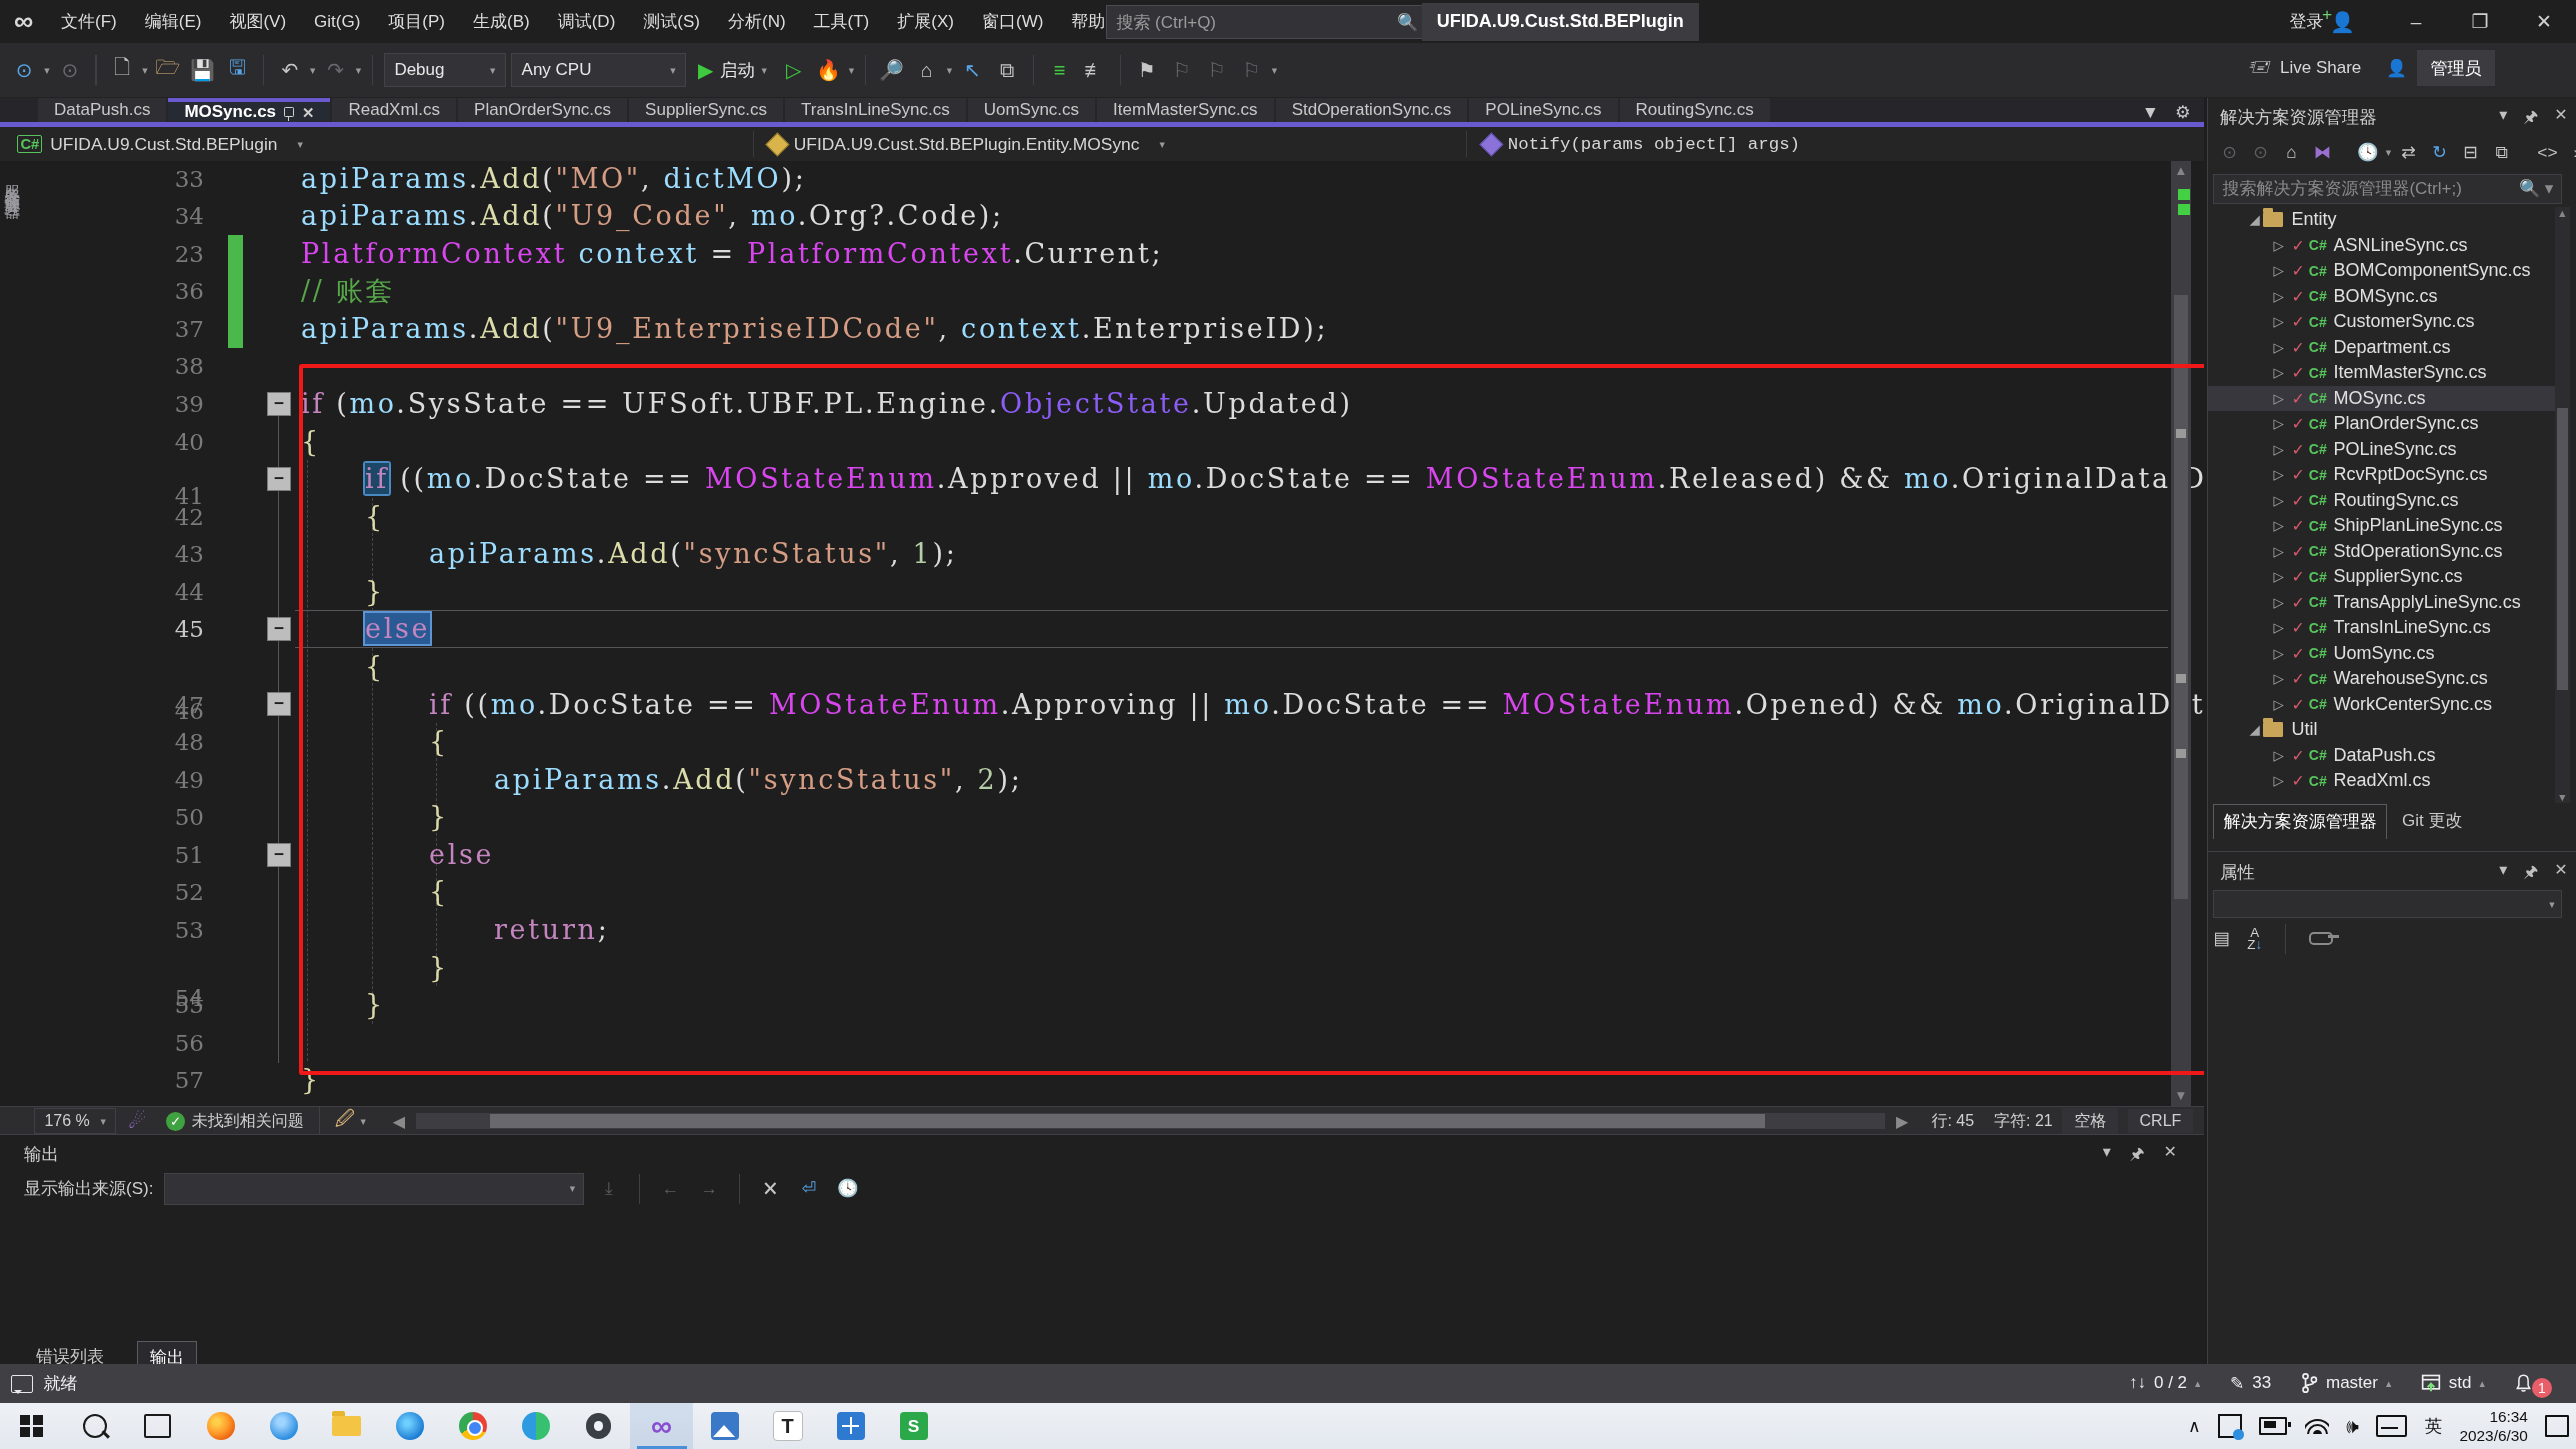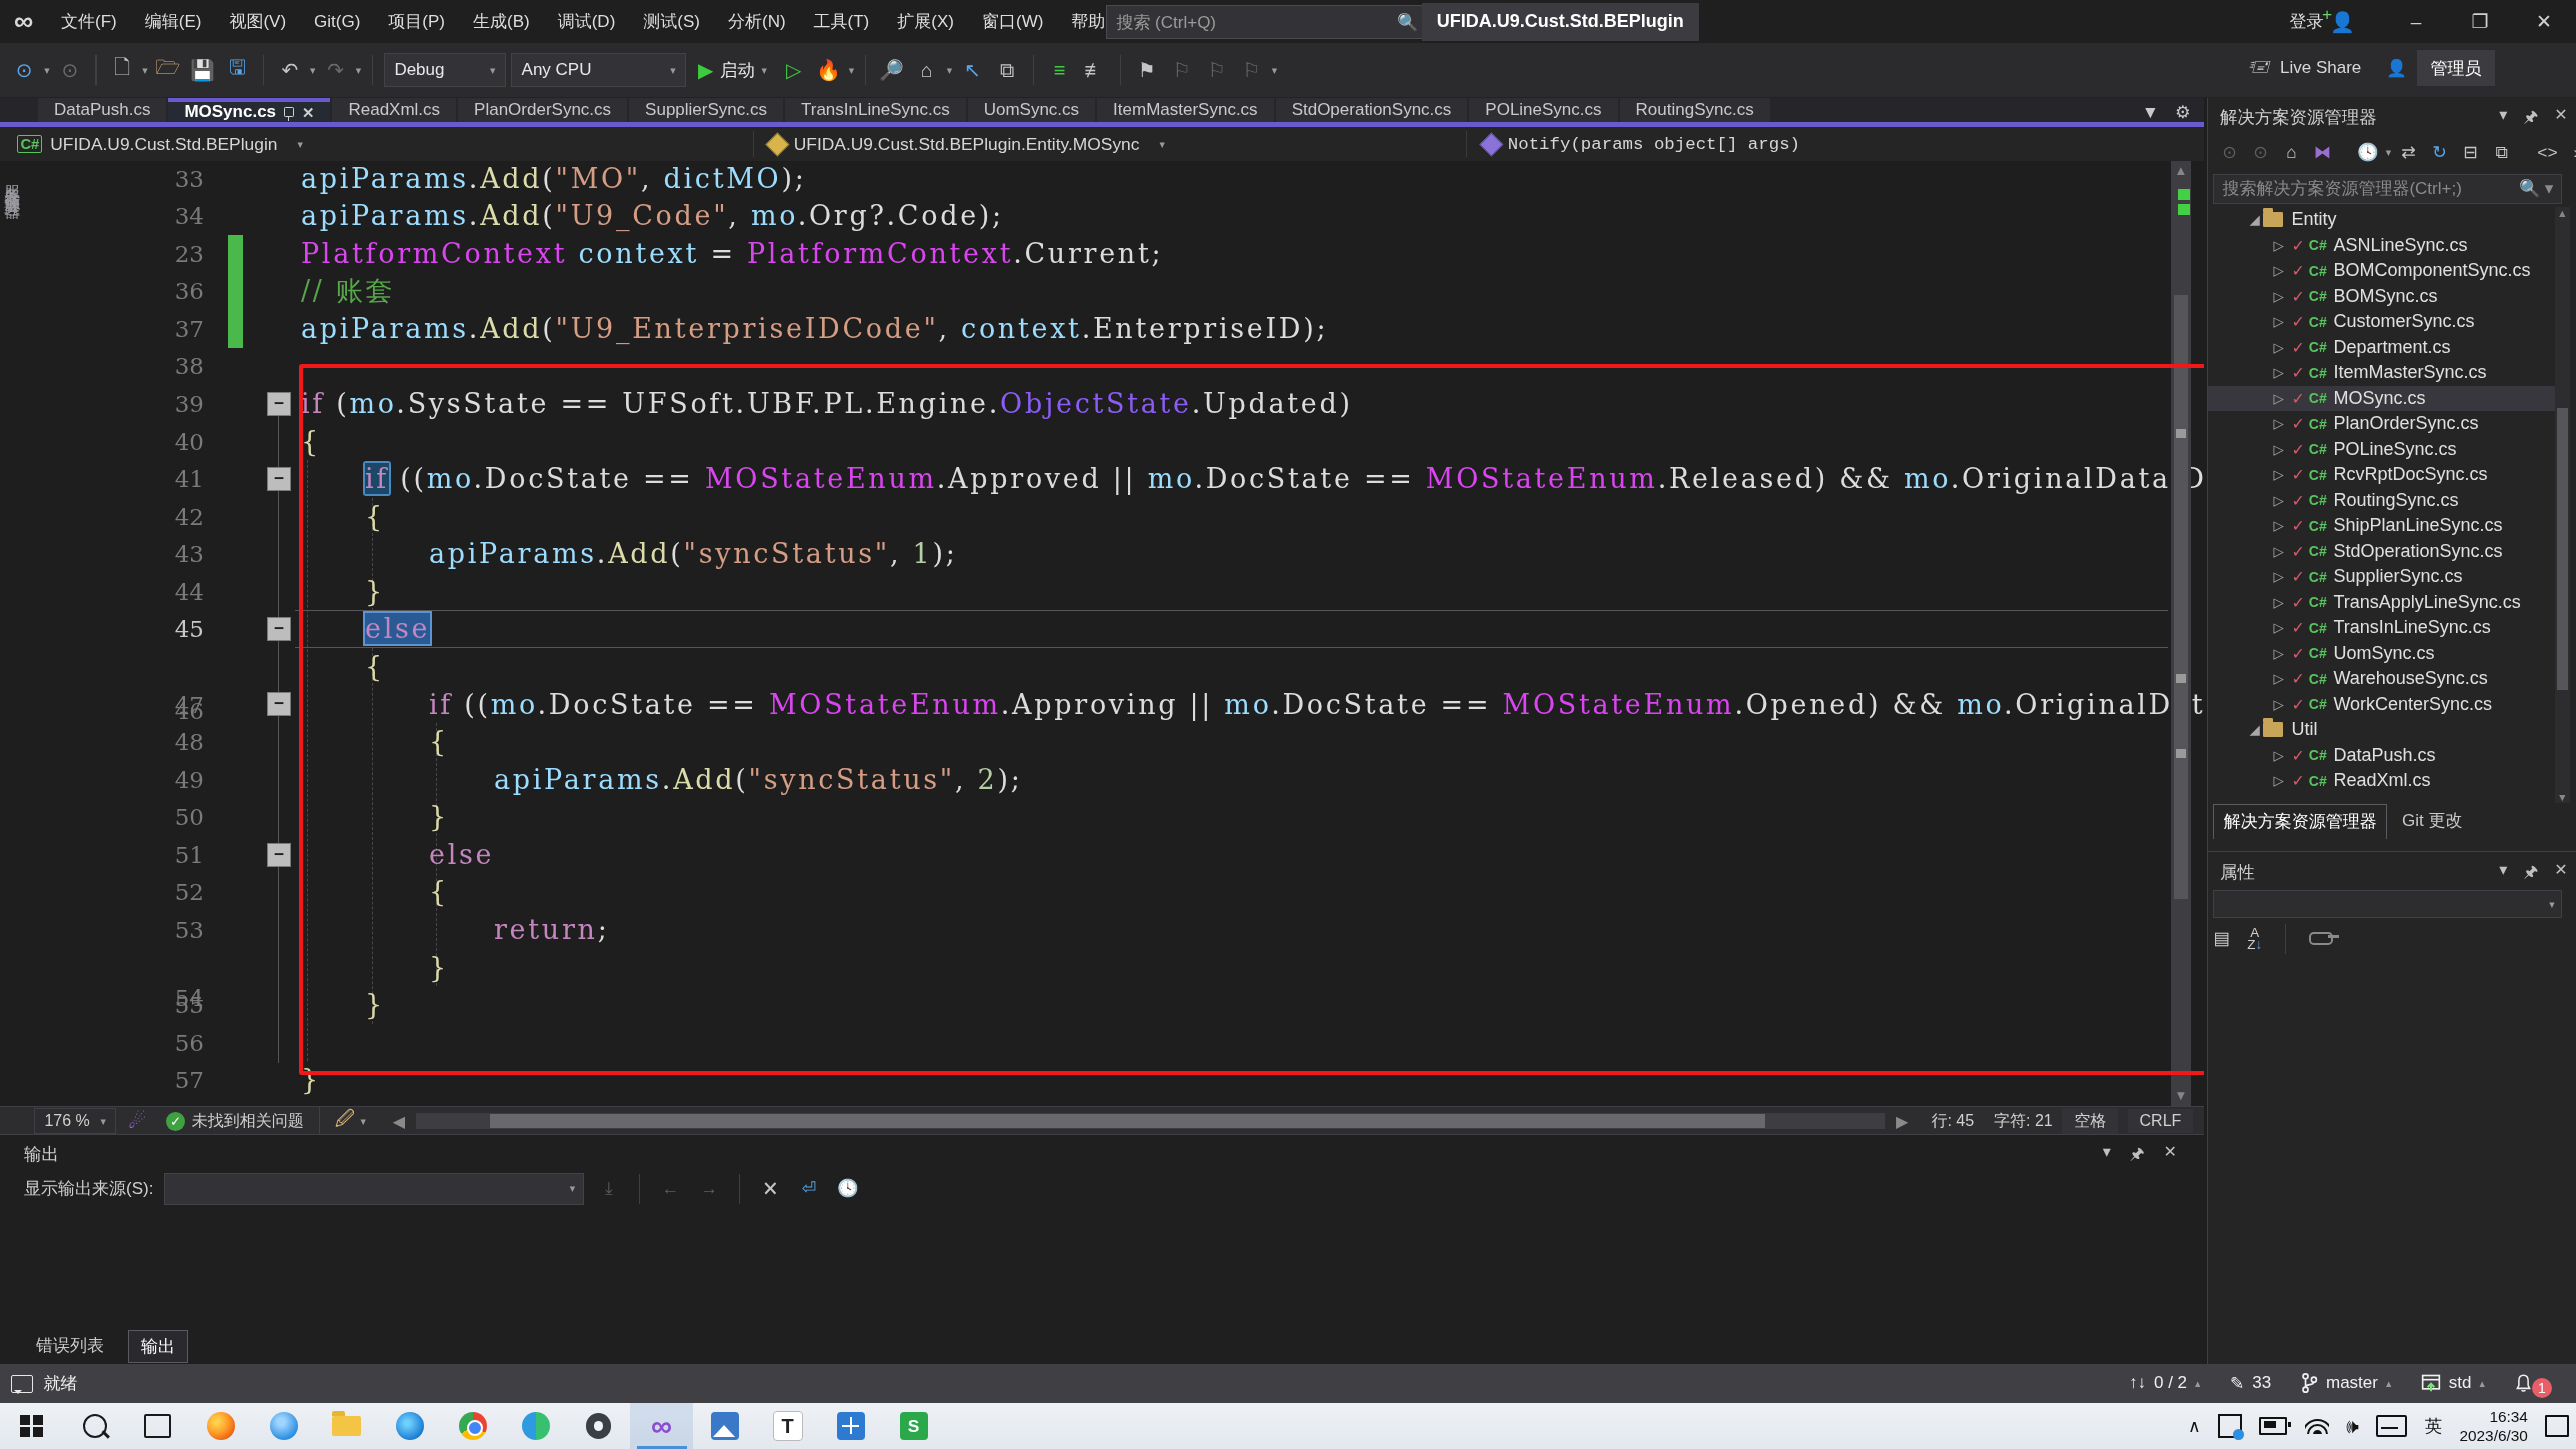--- a/index.html
+++ b/index.html
@@ -83,21 +83,21 @@
   .hsb-thumb{position:absolute;left:74px;top:1.3px;height:13.4px;width:1275px;background:#68686d;}
   .stat-chip{padding:2.7px 12px;background:#333337;margin-left:9.4px;}
   
   .outpanel{left:0;top:1134px;width:2204px;height:231px;background:#1f1f20;border-top:1.3px solid #3f3f46;}
   .outtitle{position:absolute;left:24px;top:6.7px;font-size:17.4px;color:#d0d0d0;}
   .outhdr-ics{position:absolute;right:27px;top:6.7px;display:flex;gap:19px;color:#c0c0c0;font-size:16px;}
   .srcrow{position:absolute;left:24px;top:38px;display:flex;align-items:center;gap:10.7px;font-size:17px;color:#d0d0d0;}
   .srcdd{width:402px;height:29.5px;background:#333337;border:0.7px solid #434346;display:flex;align-items:center;justify-content:flex-end;padding:0 8px;}
   .out-ic{min-width:28px;text-align:center;font-size:17.4px;color:#5f5f64;}
   .out-ic.on{color:#c5c5c5;} .out-ic.blue{color:#58a6e8;}
-  .paneltabs{position:absolute;left:24px;top:195px;display:flex;gap:12px;font-size:17px;}
+  .paneltabs{position:absolute;left:24px;top:206px;display:flex;gap:21px;font-size:17px;}
   .ptab{padding:4px 12px;color:#c9c9c9;}
   .ptab.active{border:0.7px solid #5a5a60;background:#2a2a2e;color:#fff;}
   
   .rightdock{left:2207px;top:98px;width:369px;height:1267px;background:#252526;border-left:1.3px solid #3f3f46;}
   .ptitle{position:absolute;left:12px;font-size:17.4px;color:#d0d0d0;}
   .ptools{position:absolute;right:9.4px;display:flex;gap:16px;color:#c0c0c0;font-size:16px;}
   .se-toolbar{position:absolute;left:0;top:35px;width:369px;height:39px;display:flex;align-items:center;gap:4px;padding-left:8px;box-sizing:border-box;}
   .se-ic{min-width:27px;text-align:center;font-size:17.4px;color:#c5c5c5;}
   .se-ic.dis{color:#5f5f64;} .se-ic.purple{color:#9a6fd0;} .se-ic.blue{color:#58a6e8;}
   .se-search{position:absolute;left:5.4px;top:76px;width:349px;height:29.5px;background:#2d2d30;border:0.7px solid #3f3f46;
@@ -357,21 +357,21 @@
         <div class="lnum" style="top: 149px;">37</div>
         <div class="chgbar" style="top: 149px; height: 38px;"></div>
         <div class="code-line" style="top: 149px; left: 301px;"><span class="i">apiParams</span><span class="p">.</span><span class="m">Add</span><span class="p">(</span><span class="s">"U9_EnterpriseIDCode"</span><span class="p">, </span><span class="i">context</span><span class="p">.EnterpriseID);</span></div>
         <div class="lnum" style="top: 186px;">38</div>
         <div class="code-line" style="top: 186px; left: 301px;"></div>
         <div class="lnum" style="top: 224px;">39</div>
         <div class="foldbox" style="top: 231px;">−</div>
         <div class="code-line" style="top: 224px; left: 301px;"><span class="k">if</span><span class="p"> (</span><span class="i">mo</span><span class="p">.SysState == UFSoft.UBF.PL.Engine.</span><span class="e">ObjectState</span><span class="p">.Updated)</span></div>
         <div class="lnum" style="top: 262px;">40</div>
         <div class="code-line" style="top: 262px; left: 301px;"><span class="b">{</span></div>
-        <div class="lnum" style="top: 299px;">41</div>
+        <div class="lnum" style="top: 316px;">41</div>
         <div class="foldbox" style="top: 306px;">−</div>
         <div class="code-line" style="top: 299px; left: 365px;"><span class="hlk">if</span><span class="p"> ((</span><span class="i">mo</span><span class="p">.DocState == </span><span class="t">MOStateEnum</span><span class="p">.Approved || </span><span class="i">mo</span><span class="p">.DocState == </span><span class="t">MOStateEnum</span><span class="p">.Released) &amp;&amp; </span><span class="i">mo</span><span class="p">.OriginalData.DocState == </span></div>
         <div class="lnum" style="top: 337px;">42</div>
         <div class="code-line" style="top: 337px; left: 365px;"><span class="b">{</span></div>
         <div class="lnum" style="top: 374px;">43</div>
         <div class="code-line" style="top: 374px; left: 429px;"><span class="i">apiParams</span><span class="p">.</span><span class="m">Add</span><span class="p">(</span><span class="s">"syncStatus"</span><span class="p">, </span><span class="n">1</span><span class="p">);</span></div>
         <div class="lnum" style="top: 412px;">44</div>
         <div class="code-line" style="top: 412px; left: 365px;"><span class="b">}</span></div>
         <div class="lnum cur" style="top: 449px;">45</div>
         <div class="foldbox" style="top: 456px;">−</div>

